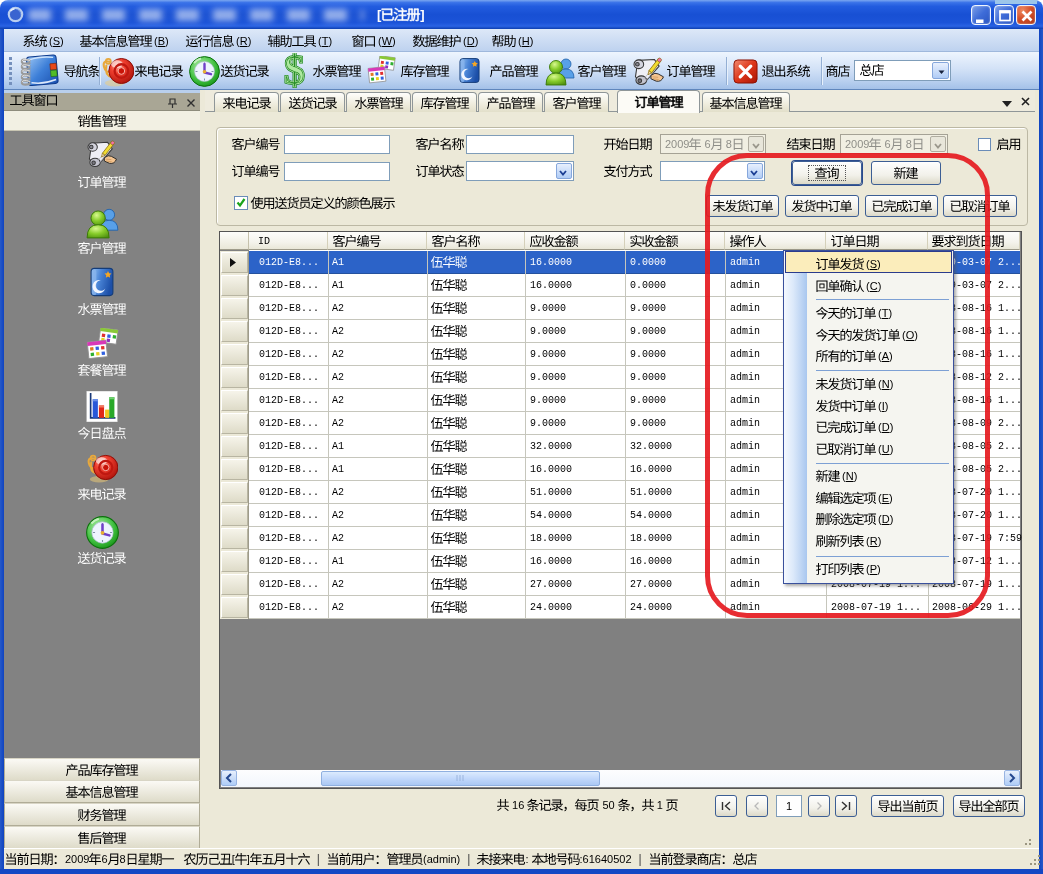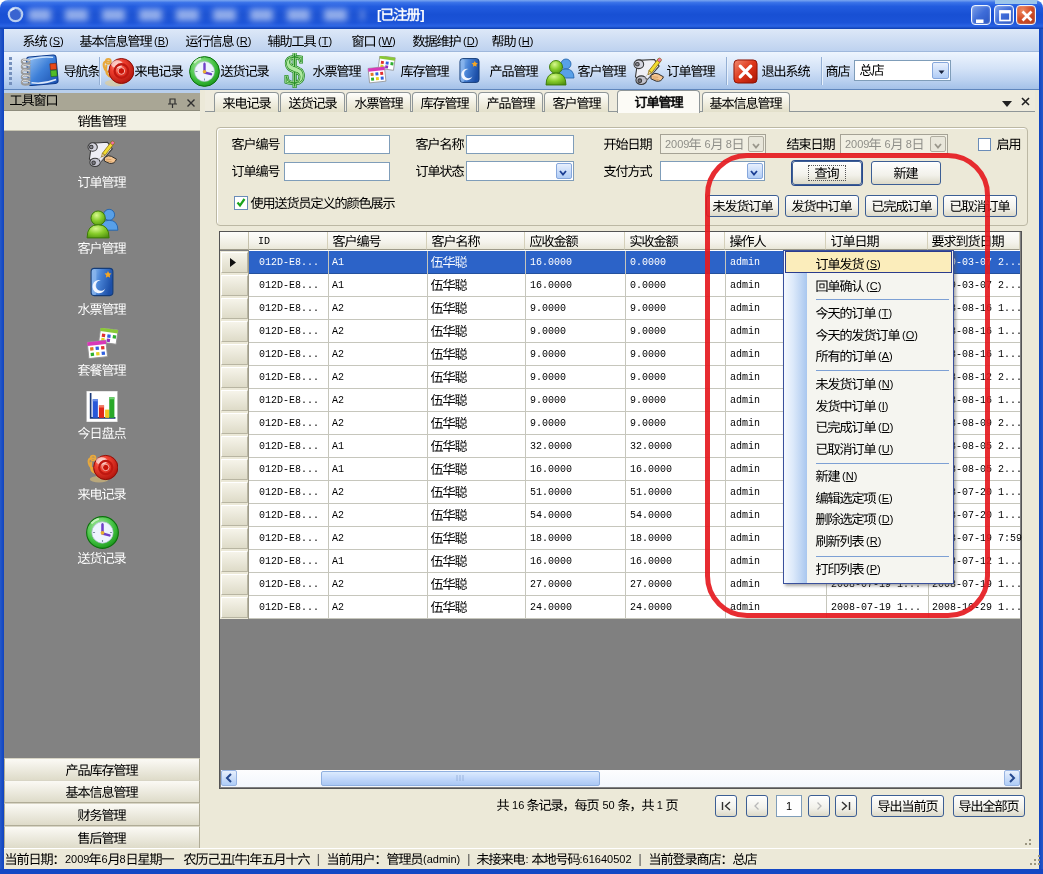--- a/index.html
+++ b/index.html
@@ -1332,21 +1332,21 @@
         <svg class="z" style="width:36px;height:12px;" viewBox="0 0 600 200">
           <use href="#g4F0D"></use>
           <use href="#g534E" x="200"></use>
           <use href="#g806A" x="400"></use>
         </svg>
       </span>
       <span class="cell gm" style="left:310px;top:370px;height:11px;color:#000">24.0000</span>
       <span class="cell gm" style="left:410px;top:370px;height:11px;color:#000">24.0000</span>
       <span class="cell gm" style="left:510px;top:370px;height:11px;color:#000">admin</span>
       <span class="cell gm" style="left:611px;top:370px;height:11px;color:#000">2008-07-19 1...</span>
-      <span class="cell gm" style="left:712px;top:370px;height:11px;color:#000">2008-10-29 1...</span>
+      <span class="cell gm" style="left:712px;top:370px;height:11px;color:#000">2008-06-29 1...</span>
       <div class="abs" style="left:108px;top:19px;width:1px;height:368px;background:#c6c6bc"></div>
       <div class="abs" style="left:207px;top:19px;width:1px;height:368px;background:#c6c6bc"></div>
       <div class="abs" style="left:305px;top:19px;width:1px;height:368px;background:#c6c6bc"></div>
       <div class="abs" style="left:405px;top:19px;width:1px;height:368px;background:#c6c6bc"></div>
       <div class="abs" style="left:505px;top:19px;width:1px;height:368px;background:#c6c6bc"></div>
       <div class="abs" style="left:606px;top:19px;width:1px;height:368px;background:#c6c6bc"></div>
       <div class="abs" style="left:708px;top:19px;width:1px;height:368px;background:#c6c6bc"></div>
       <div class="sb" style="left:1px;top:538px;width:799px;height:17px"></div>
       <div class="sbtn" style="left:1px;top:538px">
         <svg width="14" height="14" style="margin-top:0">

